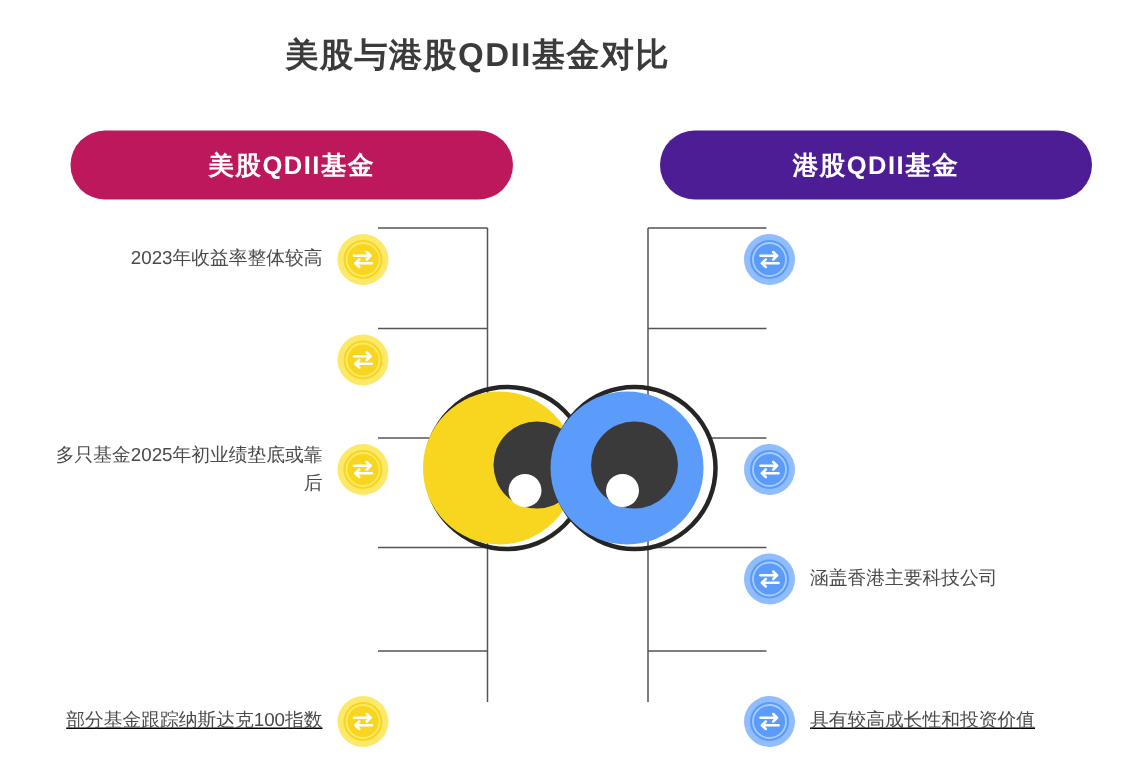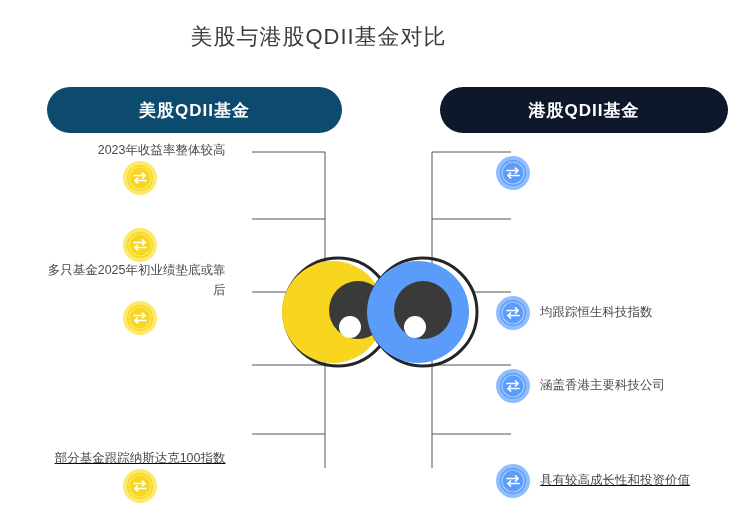--- a/index.html
+++ b/index.html
@@ -19,21 +19,21 @@
   }
 
   
   #page-title {
     position: absolute;
     left: 0;
     top: 22px;
     width: 637px;
     text-align: center;
     font-size: 22px;
-    font-weight: normal;
+    font-weight: bold;
     color: #3b3b3b;
     letter-spacing: 1px;
   }
 
   
   .pill {
     position: absolute;
     top: 87px;
     height: 46px;
     border-radius: 23px;
@@ -41,26 +41,26 @@
     align-items: center;
     justify-content: center;
     font-size: 17px;
     font-weight: bold;
     color: #ffffff;
     letter-spacing: 1px;
   }
   #pill-left {
     left: 47px;
     width: 295px;
-    background: #0c4a6e;
+    background: #be185d;
   }
   #pill-right {
     left: 440px;
     width: 288px;
-    background: #0f172a;
+    background: #4c1d95;
   }
 
   
   #vs-badge {
     position: absolute;
     left: 336px;
     top: 52px;
     width: 110px;
     height: 135px;
   }
@@ -82,21 +82,21 @@
   }
   #eyes svg { display: block; }
 
   
   .row {
     position: absolute;
     display: flex;
     align-items: center;
     height: 46px;
   }
-  .row-left  { left: 20px;  width: 240px; flex-direction: column; justify-content: flex-end; }
+  .row-left  { left: 20px;  width: 240px; justify-content: flex-end; }
   .row-right { left: 495px; width: 250px; flex-direction: row; justify-content: flex-start; }
 
   .row-label {
     font-size: 12.5px;
     color: #4a4a4a;
     line-height: 1.55;
     width: 180px;
   }
   .row-left .row-label  { text-align: right;  margin-right: 9px; }
   .row-right .row-label { text-align: left;   margin-left: 9px; }
@@ -268,21 +268,20 @@
         <circle cx="18" cy="18" r="13" fill="#5B9BFA"></circle>
         <circle cx="18" cy="18" r="11" fill="none" stroke="#A8CCFE" stroke-width="1.2"></circle>
         <g stroke="#ffffff" stroke-width="1.7" fill="none" stroke-linecap="round" stroke-linejoin="round">
           <path d="M12 15.5 H23"></path>
             <path d="M20.5 13 L23 15.5 L20.5 18"></path>
           <path d="M24 20.5 H13"></path>
             <path d="M15.5 18 L13 20.5 L15.5 23"></path>
         </g>
       </svg>
     </span>
-    <span class="row-label">均跟踪恒生科技指数</span>
   </div>
 
   <div class="row row-right r4">
     <span class="row-icon">
       <svg width="36" height="36" viewBox="0 0 36 36">
         <circle cx="18" cy="18" r="17" fill="#8FBDFD"></circle>
         <circle cx="18" cy="18" r="13" fill="#5B9BFA"></circle>
         <circle cx="18" cy="18" r="11" fill="none" stroke="#A8CCFE" stroke-width="1.2"></circle>
         <g stroke="#ffffff" stroke-width="1.7" fill="none" stroke-linecap="round" stroke-linejoin="round">
           <path d="M12 15.5 H23"></path>

